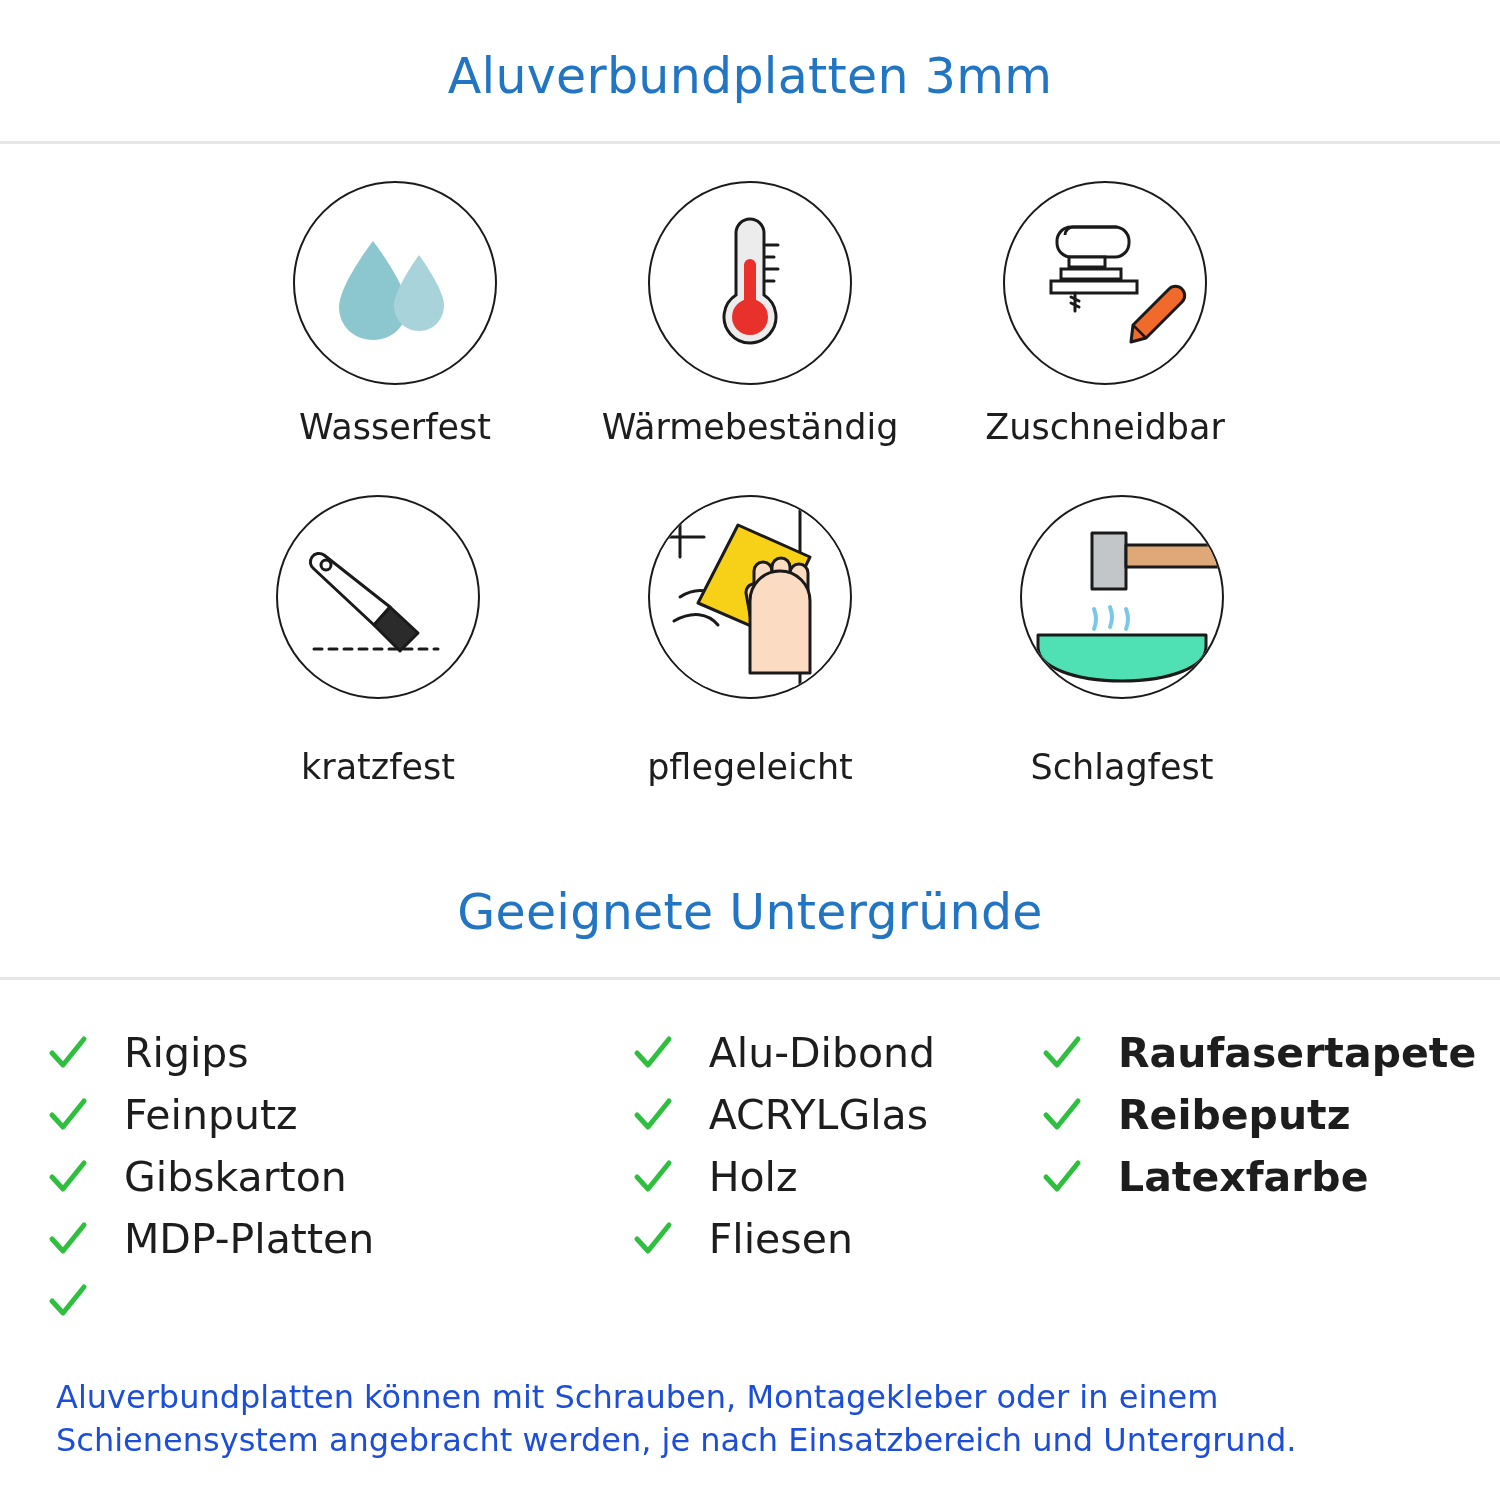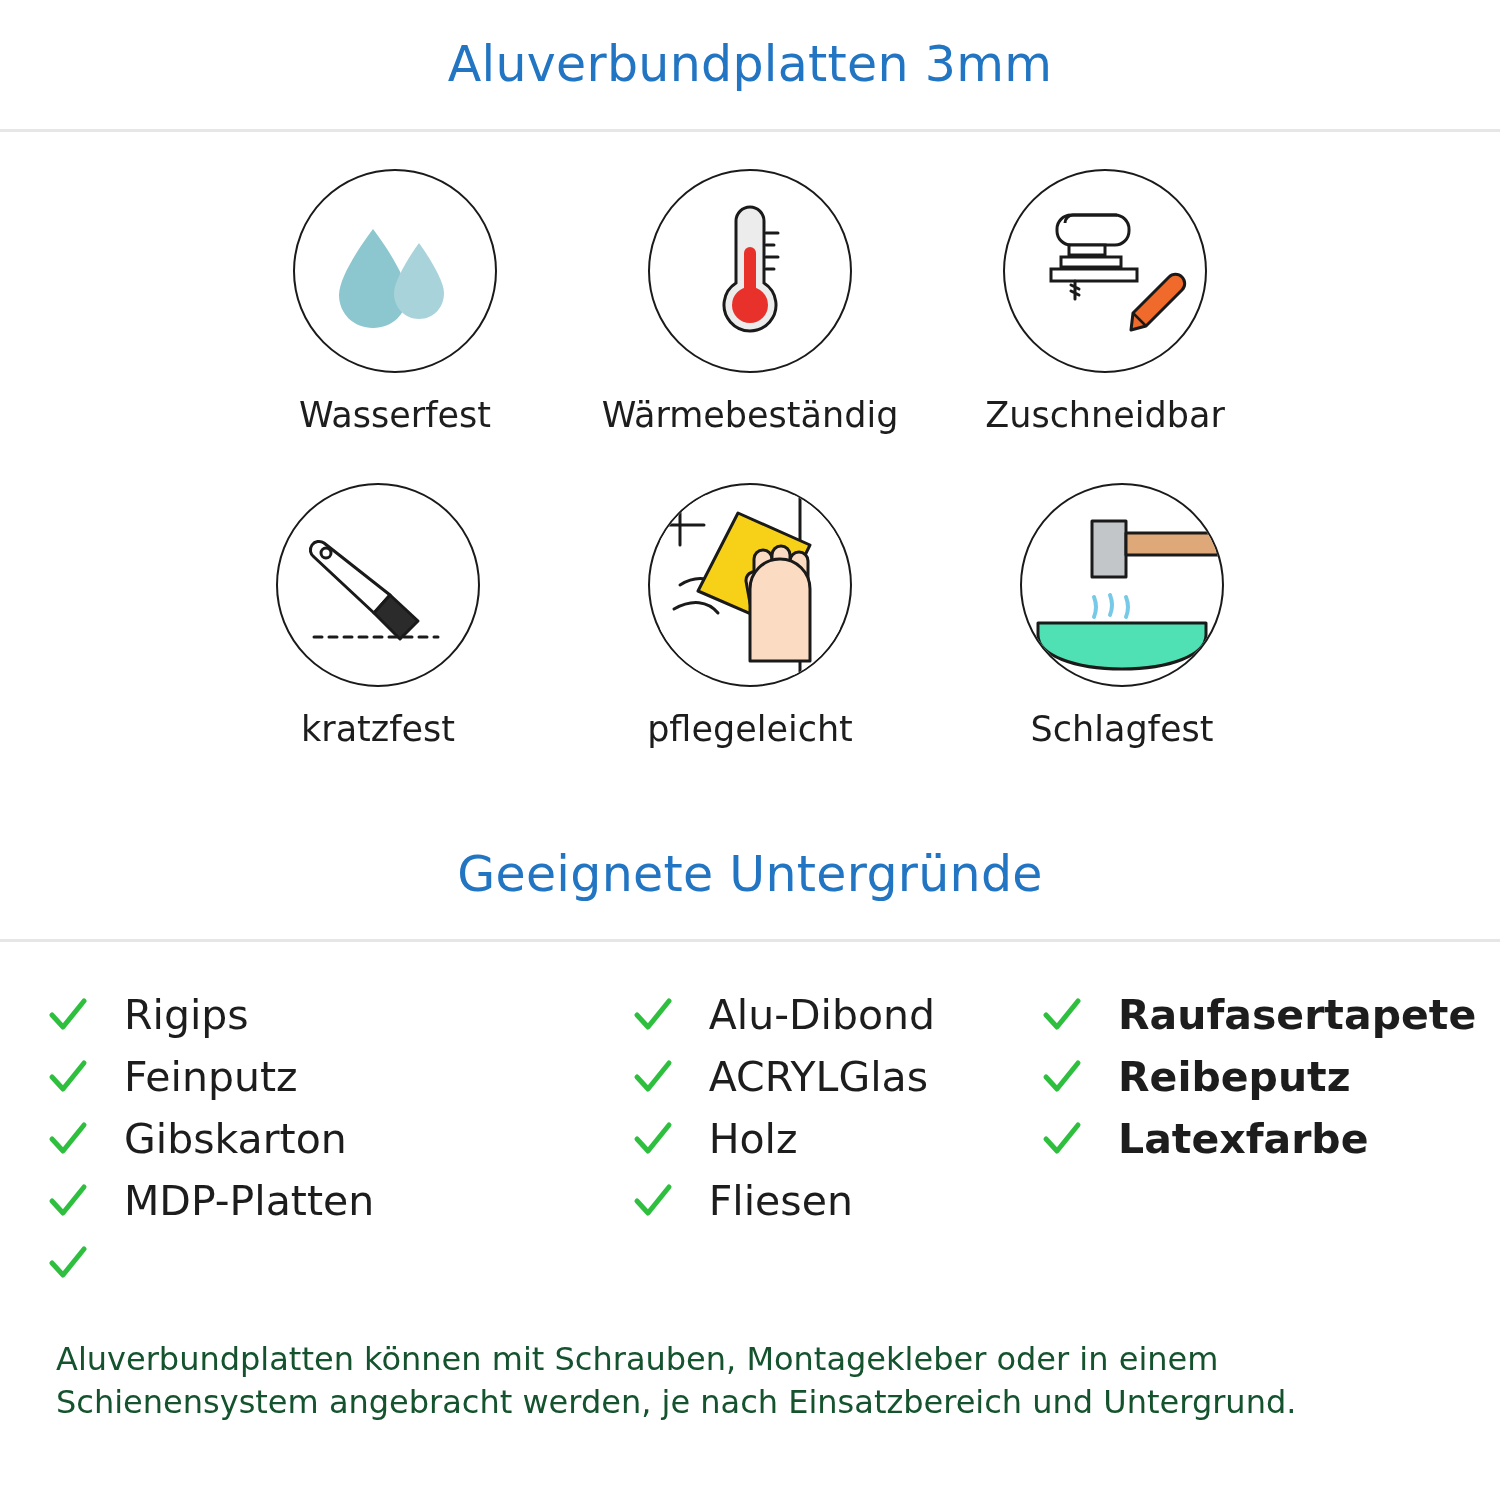--- a/index.html
+++ b/index.html
@@ -24,42 +24,42 @@
 
   
   .heading {
     text-align: center;
     color: #2275c2;
     font-size: 49px;
     font-weight: 400;
     letter-spacing: 0.3px;
   }
   .heading-top {
-    padding-top: 36px;
+    padding-top: 48px;
     text-align: center;
   }
   .rule {
     height: 3px;
     background: #e6e6e6;
     margin-top: 36px;
     width: 100%;
   }
 
   
   .features {
     padding-top: 37px;
   }
   .feat-row {
     display: flex;
     justify-content: center;
     align-items: flex-start;
   }
   .feat-row.row1 > .feat { width: 355px; }
   .feat-row.row2 { margin-top: 48px; }
-  .feat-row.row2 > .feat { width: 372px; }
+  .feat-row.row2 > .feat { width: 372px; gap: 26px; }
   .feat {
     display: flex;
     flex-direction: column;
     align-items: center;
   }
   .circle {
     width: 200px;
     height: 200px;
     border-radius: 50%;
     border: 2.5px solid #1a1a1a;
@@ -108,21 +108,21 @@
   }
   .subs-text {
     font-size: 41px;
     color: #1d1d1d;
     white-space: nowrap;
     margin-left: 20px;
   }
 
   .footnote {
     margin: 44px 56px 0 56px;
-    color: #14532d;
+    color: #1d4ed8;
     font-size: 32px;
     line-height: 1.35;
   }
 </style>
 </head>
 <body>
 
 <div class="page">
 
   <div class="heading heading-top">Aluverbundplatten 3mm</div>

